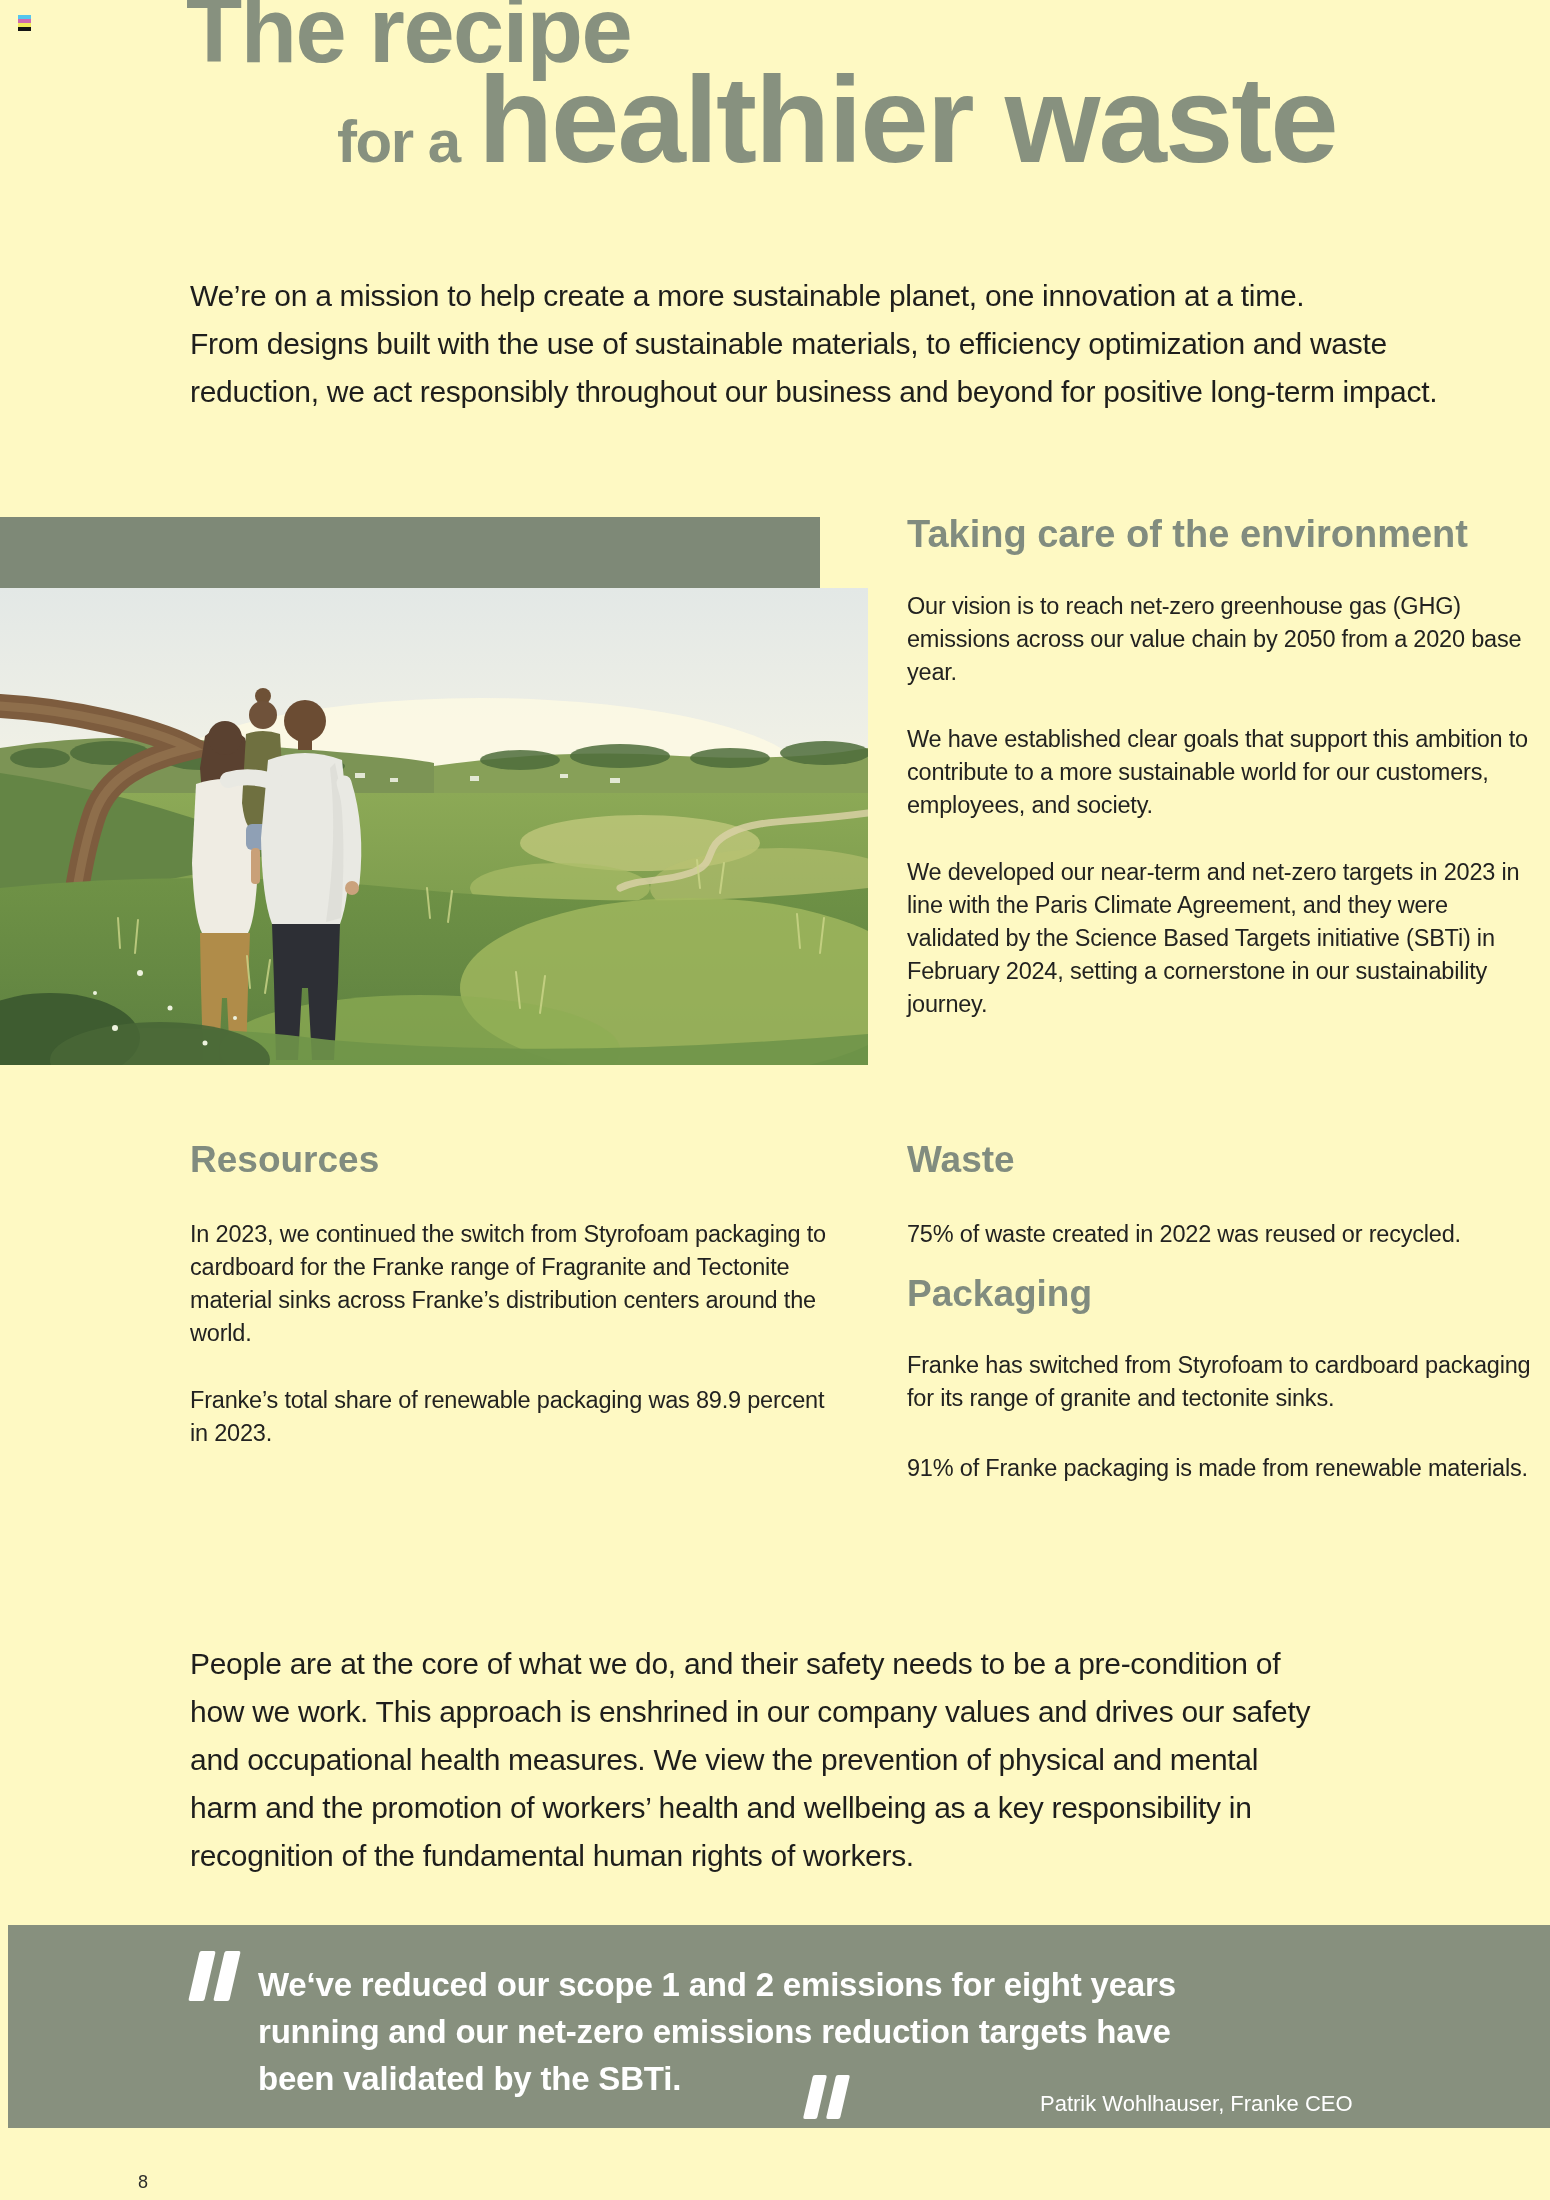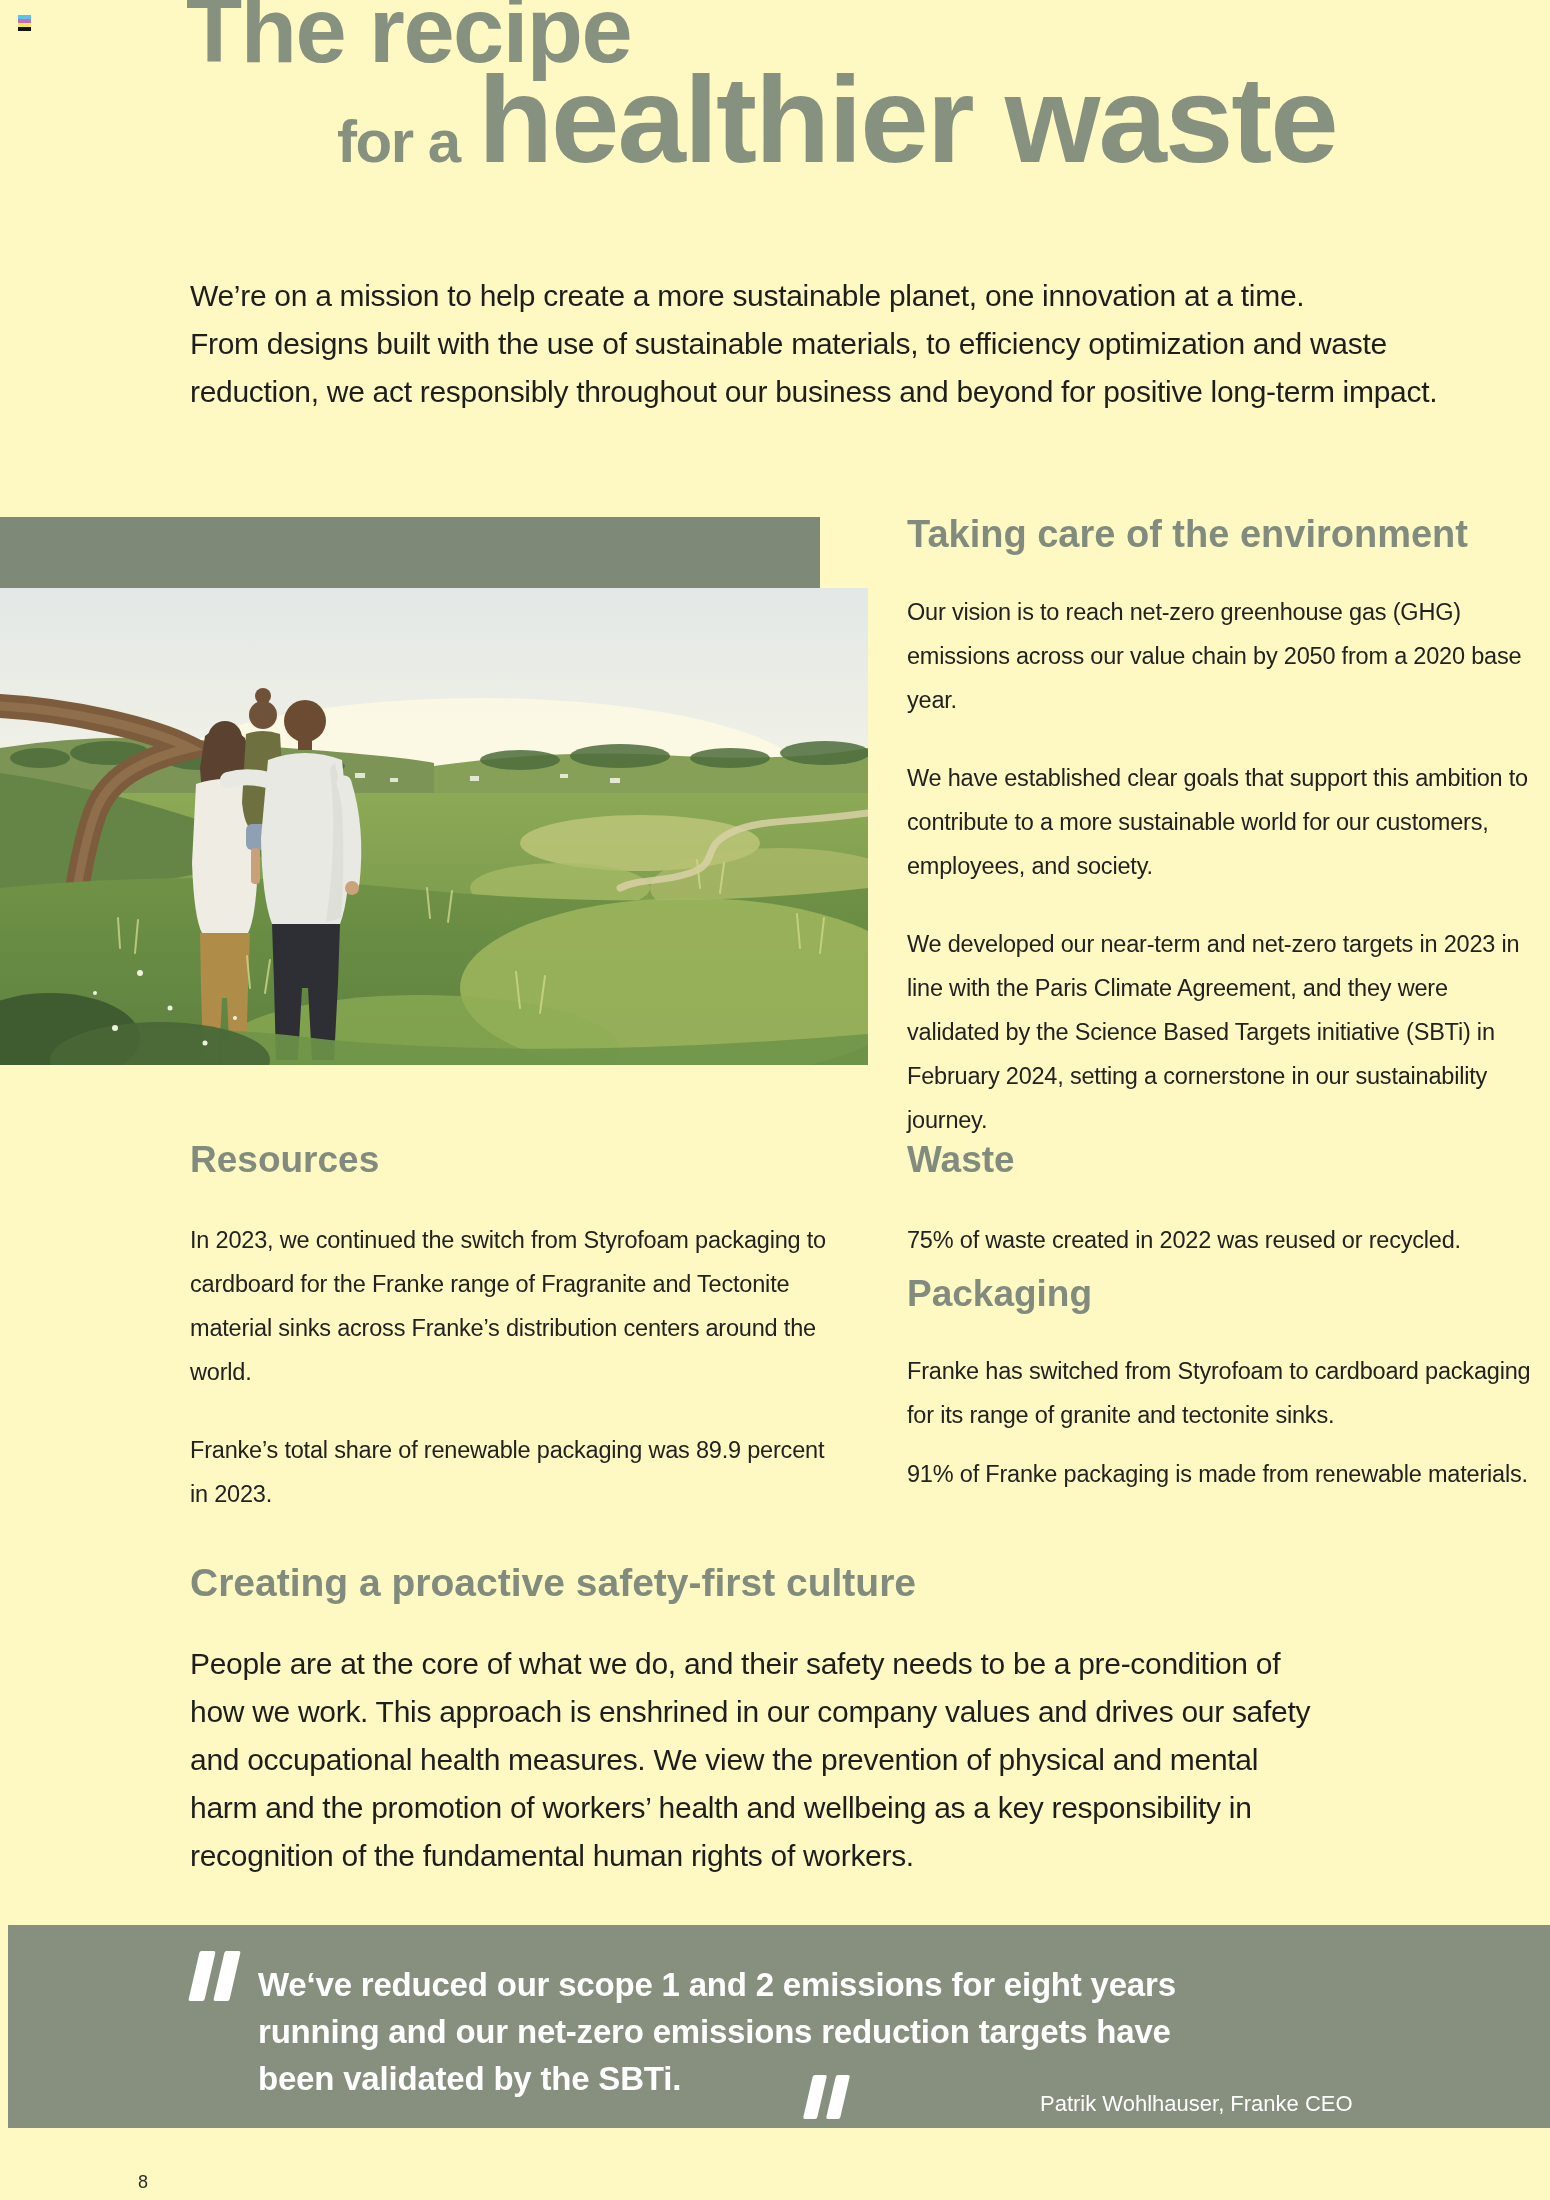--- a/index.html
+++ b/index.html
@@ -30,21 +30,21 @@
   }
 
   
   .green-band{left:0;top:517px;width:820px;height:71px;background:#7e8977;}
   .photo{left:0;top:588px;width:868px;height:477px;display:block;}
 
   
   .h-sage{font-weight:700;color:#818c7f;line-height:1.2;white-space:nowrap;}
   .env-heading{left:907px;top:512px;font-size:38px;}
   .env-paragraphs{left:907px;top:590px;width:640px;}
-  .col-par{font-size:23.5px;line-height:44px;letter-spacing:-0.2px;color:#222220;margin:0 12px 34px 0;}
+  .col-par{font-size:23.5px;line-height:33px;letter-spacing:-0.2px;color:#222220;margin:0 12px 34px 0;}
 
   .res-heading{left:190px;top:1138px;font-size:37px;}
   .res-paragraphs{left:190px;top:1218px;width:648px;}
 
   .waste-heading{left:907px;top:1138px;font-size:37px;text-align:center;}
   .waste-par{left:907px;top:1218px;width:648px;}
   .pack-heading{left:907px;top:1272px;font-size:37px;}
   .pack-par1{left:907px;top:1349px;width:648px;}
   .pack-par2{left:907px;top:1452px;width:648px;}
 
@@ -214,21 +214,20 @@
     <p class="col-par">In 2023, we continued the switch from Styrofoam packaging to cardboard for the Franke range of Fragranite and Tectonite material sinks across Franke’s distribution centers around the world.</p>
     <p class="col-par">Franke’s total share of renewable packaging was 89.9 percent in 2023.</p>
   </div>
 
   <div class="abs h-sage waste-heading">Waste</div>
   <p class="abs col-par waste-par">75% of waste created in 2022 was reused or recycled.</p>
   <div class="abs h-sage pack-heading">Packaging</div>
   <p class="abs col-par pack-par1">Franke has switched from Styrofoam to cardboard packaging for its range of granite and tectonite sinks.</p>
   <p class="abs col-par pack-par2">91% of Franke packaging is made from renewable materials.</p>
 
-  <div class="abs h-sage safety-heading">Creating a proactive safety-first culture</div>
   <div class="abs safety-par">People are at the core of what we do, and their safety needs to be a pre-condition of
 how we work. This approach is enshrined in our company values and drives our safety
 and occupational health measures. We view the prevention of physical and mental
 harm and the promotion of workers’ health and wellbeing as a key responsibility in
 recognition of the fundamental human rights of workers.</div>
 
   <div class="abs quote-block">
     <div class="qmark open">
         <span></span>
         <span></span>

